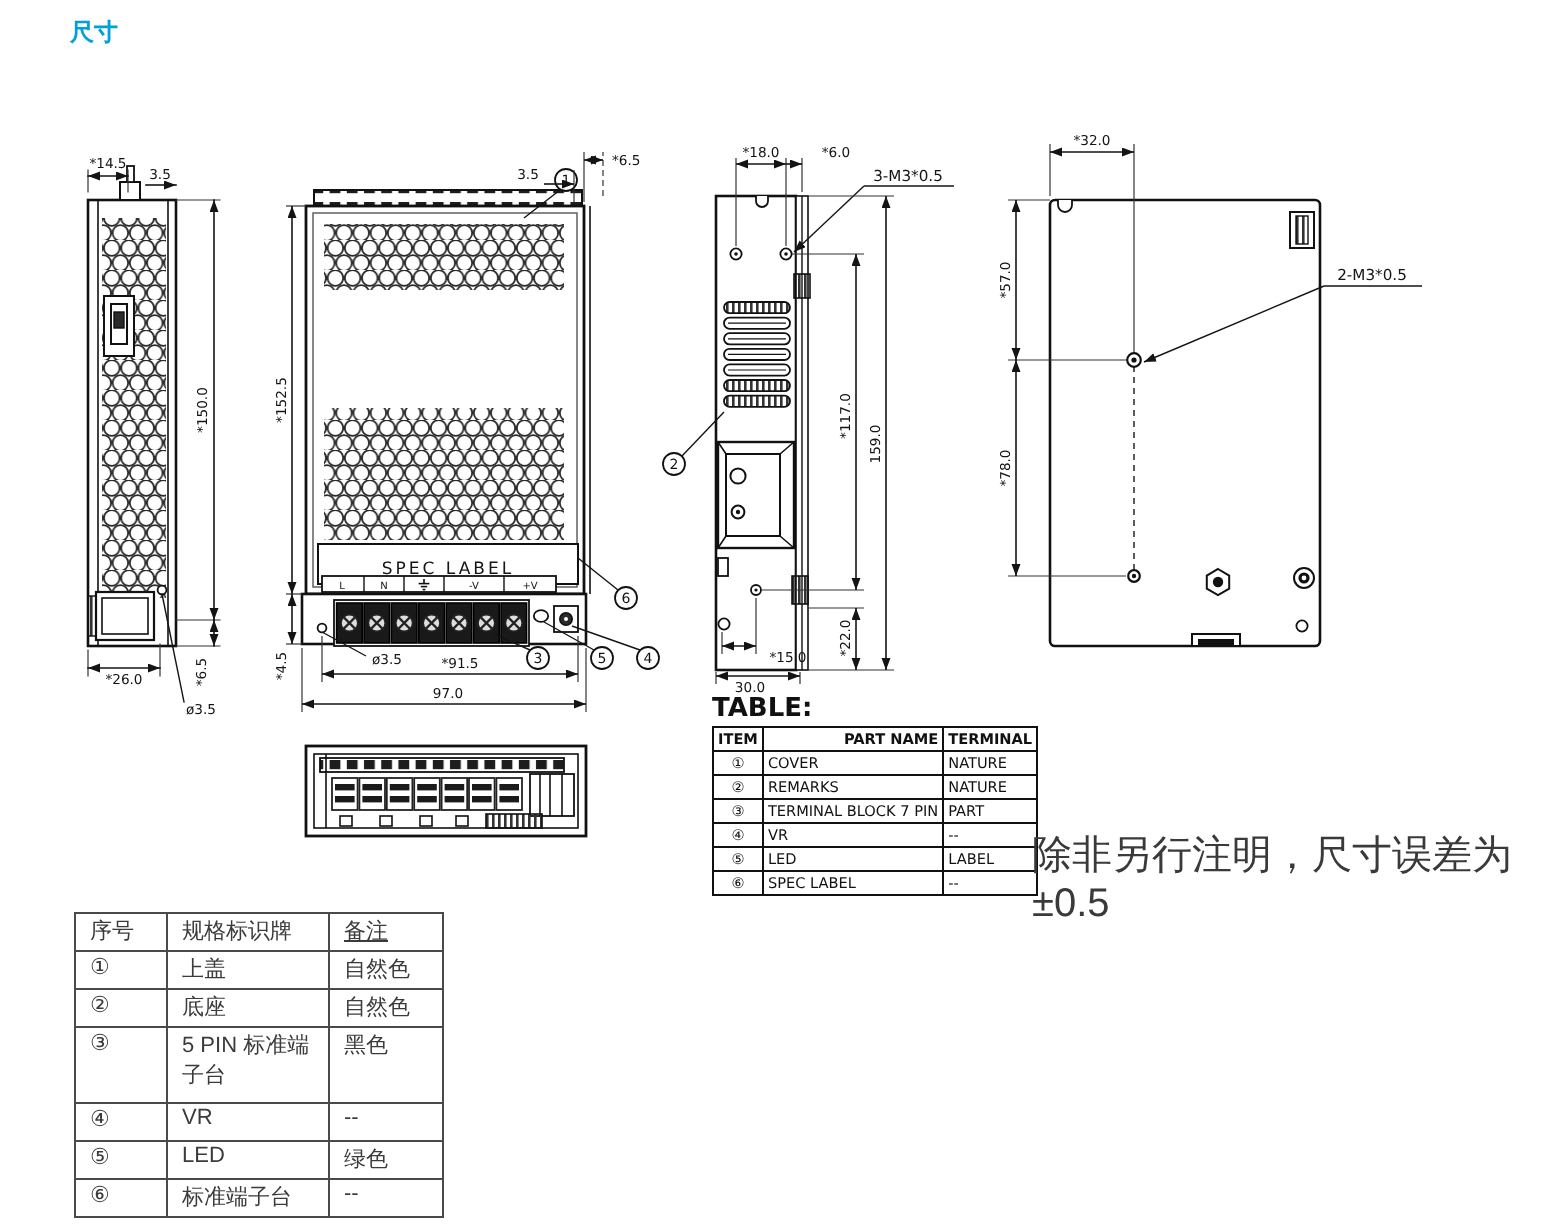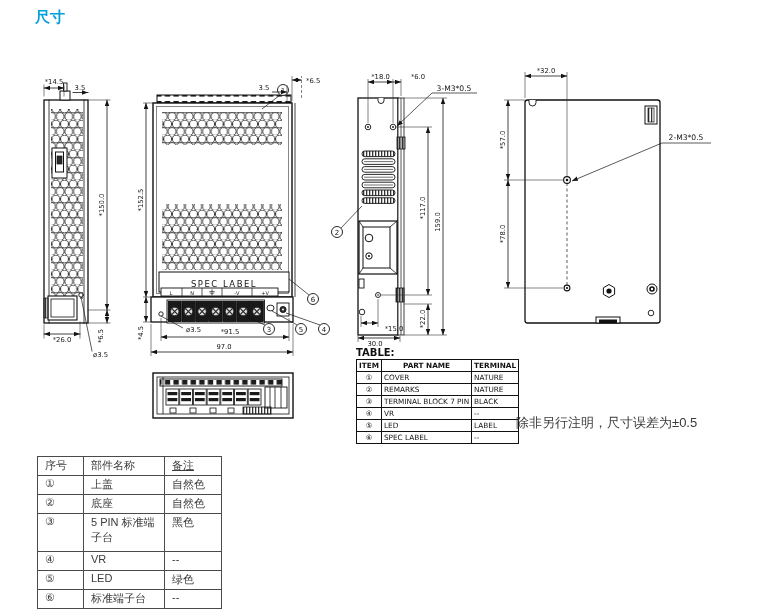--- a/index.html
+++ b/index.html
@@ -1,41 +1,41 @@
 <!DOCTYPE html>
 <html><head>
 <meta charset="utf-8">
 <style>
   html,body{margin:0;padding:0;background:#fff;}
   .page{position:relative;width:774px;height:614px;background:#fff;overflow:hidden;
         font-family:"Liberation Sans",sans-serif;color:#3b3b3b;}
   .abs{position:absolute;}
-  .title{left:35px;top:8px;font-size:15px;font-weight:bold;color:#00A0DC;}
+  .title{left:35px;top:8px;font-size:12px;font-weight:bold;color:#00A0DC;}
   .subtitle{left:35px;top:36px;font-size:13.5px;color:#3a3a3a;}
   .subtitle b{color:#222;}
   svg{position:absolute;left:0;top:0;}
   svg text{font-family:"DejaVu Sans",sans-serif;fill:#141414;}
   .dt{font-size:6.8px;}
   .dt2{font-size:7.6px;}
   .spec{font-size:8.5px;letter-spacing:1.5px;}
   .tl{font-size:5px;}
   .co{font-size:7px;}
   
   .ptable-wrap{left:356px;top:347px;width:150px;}
-  .ptable-title{font-size:10px;font-weight:bold;color:#111;margin-bottom:1px;
+  .ptable-title{font-size:13px;font-weight:bold;color:#111;margin-bottom:1px;
                 font-family:"DejaVu Sans",sans-serif;}
   table.ptable{border-collapse:collapse;width:147px;border:1.6px solid #111;
                font-family:"DejaVu Sans",sans-serif;}
   table.ptable th,table.ptable td{border:1px solid #111;font-size:7.3px;color:#111;
                padding:1px 2px;height:9px;white-space:nowrap;}
-  table.ptable th{font-weight:bold;text-align:center;}
+  table.ptable th{font-weight:bold;text-align:right;}
   td.pc{text-align:center;width:24px;font-size:8px;}
   td.pr{width:37px;}
   
-  .tol{left:516px;top:414px;font-size:13px;color:#3a3a3a;text-align:right;}
+  .tol{left:516px;top:414px;font-size:20px;color:#3a3a3a;}
   
   .ctable-wrap{left:37px;top:456px;}
   table.ctable{border-collapse:collapse;table-layout:fixed;width:181px;
                font-size:11px;color:#3b3b3b;}
   table.ctable th,table.ctable td{border:1px solid #4a4a4a;text-align:left;
                vertical-align:top;padding:1px 0 1px 7px;font-weight:normal;}
   table.ctable tr{height:19px;}
   .c1{width:38px;} .c2{width:73px;} .c3{width:49px;text-decoration:underline;}
 </style>
 </head>
@@ -337,21 +337,21 @@
         <td class="pr">NATURE</td>
       </tr>
       <tr>
         <td class="pc">②</td>
         <td>REMARKS</td>
         <td class="pr">NATURE</td>
       </tr>
       <tr>
         <td class="pc">③</td>
         <td>TERMINAL BLOCK 7 PIN</td>
-        <td class="pr">BLACK</td>
+        <td class="pr">PART</td>
       </tr>
       <tr>
         <td class="pc">④</td>
         <td>VR</td>
         <td class="pr">--</td>
       </tr>
       <tr>
         <td class="pc">⑤</td>
         <td>LED</td>
         <td class="pr">LABEL</td>
@@ -365,21 +365,21 @@
       </table>
   </div>
 
   <div class="abs tol">除非另行注明，尺寸误差为±0.5</div>
 
   <div class="abs ctable-wrap">
     <table class="ctable">
       <tbody>
           <tr>
         <th class="c1">序号</th>
-        <th class="c2">部件名称</th>
+        <th class="c2">规格标识牌</th>
         <th class="c3">备注</th>
       </tr>
       <tr>
         <td>①</td>
         <td>上盖</td>
         <td>自然色</td>
       </tr>
       <tr>
         <td>②</td>
         <td>底座</td>

